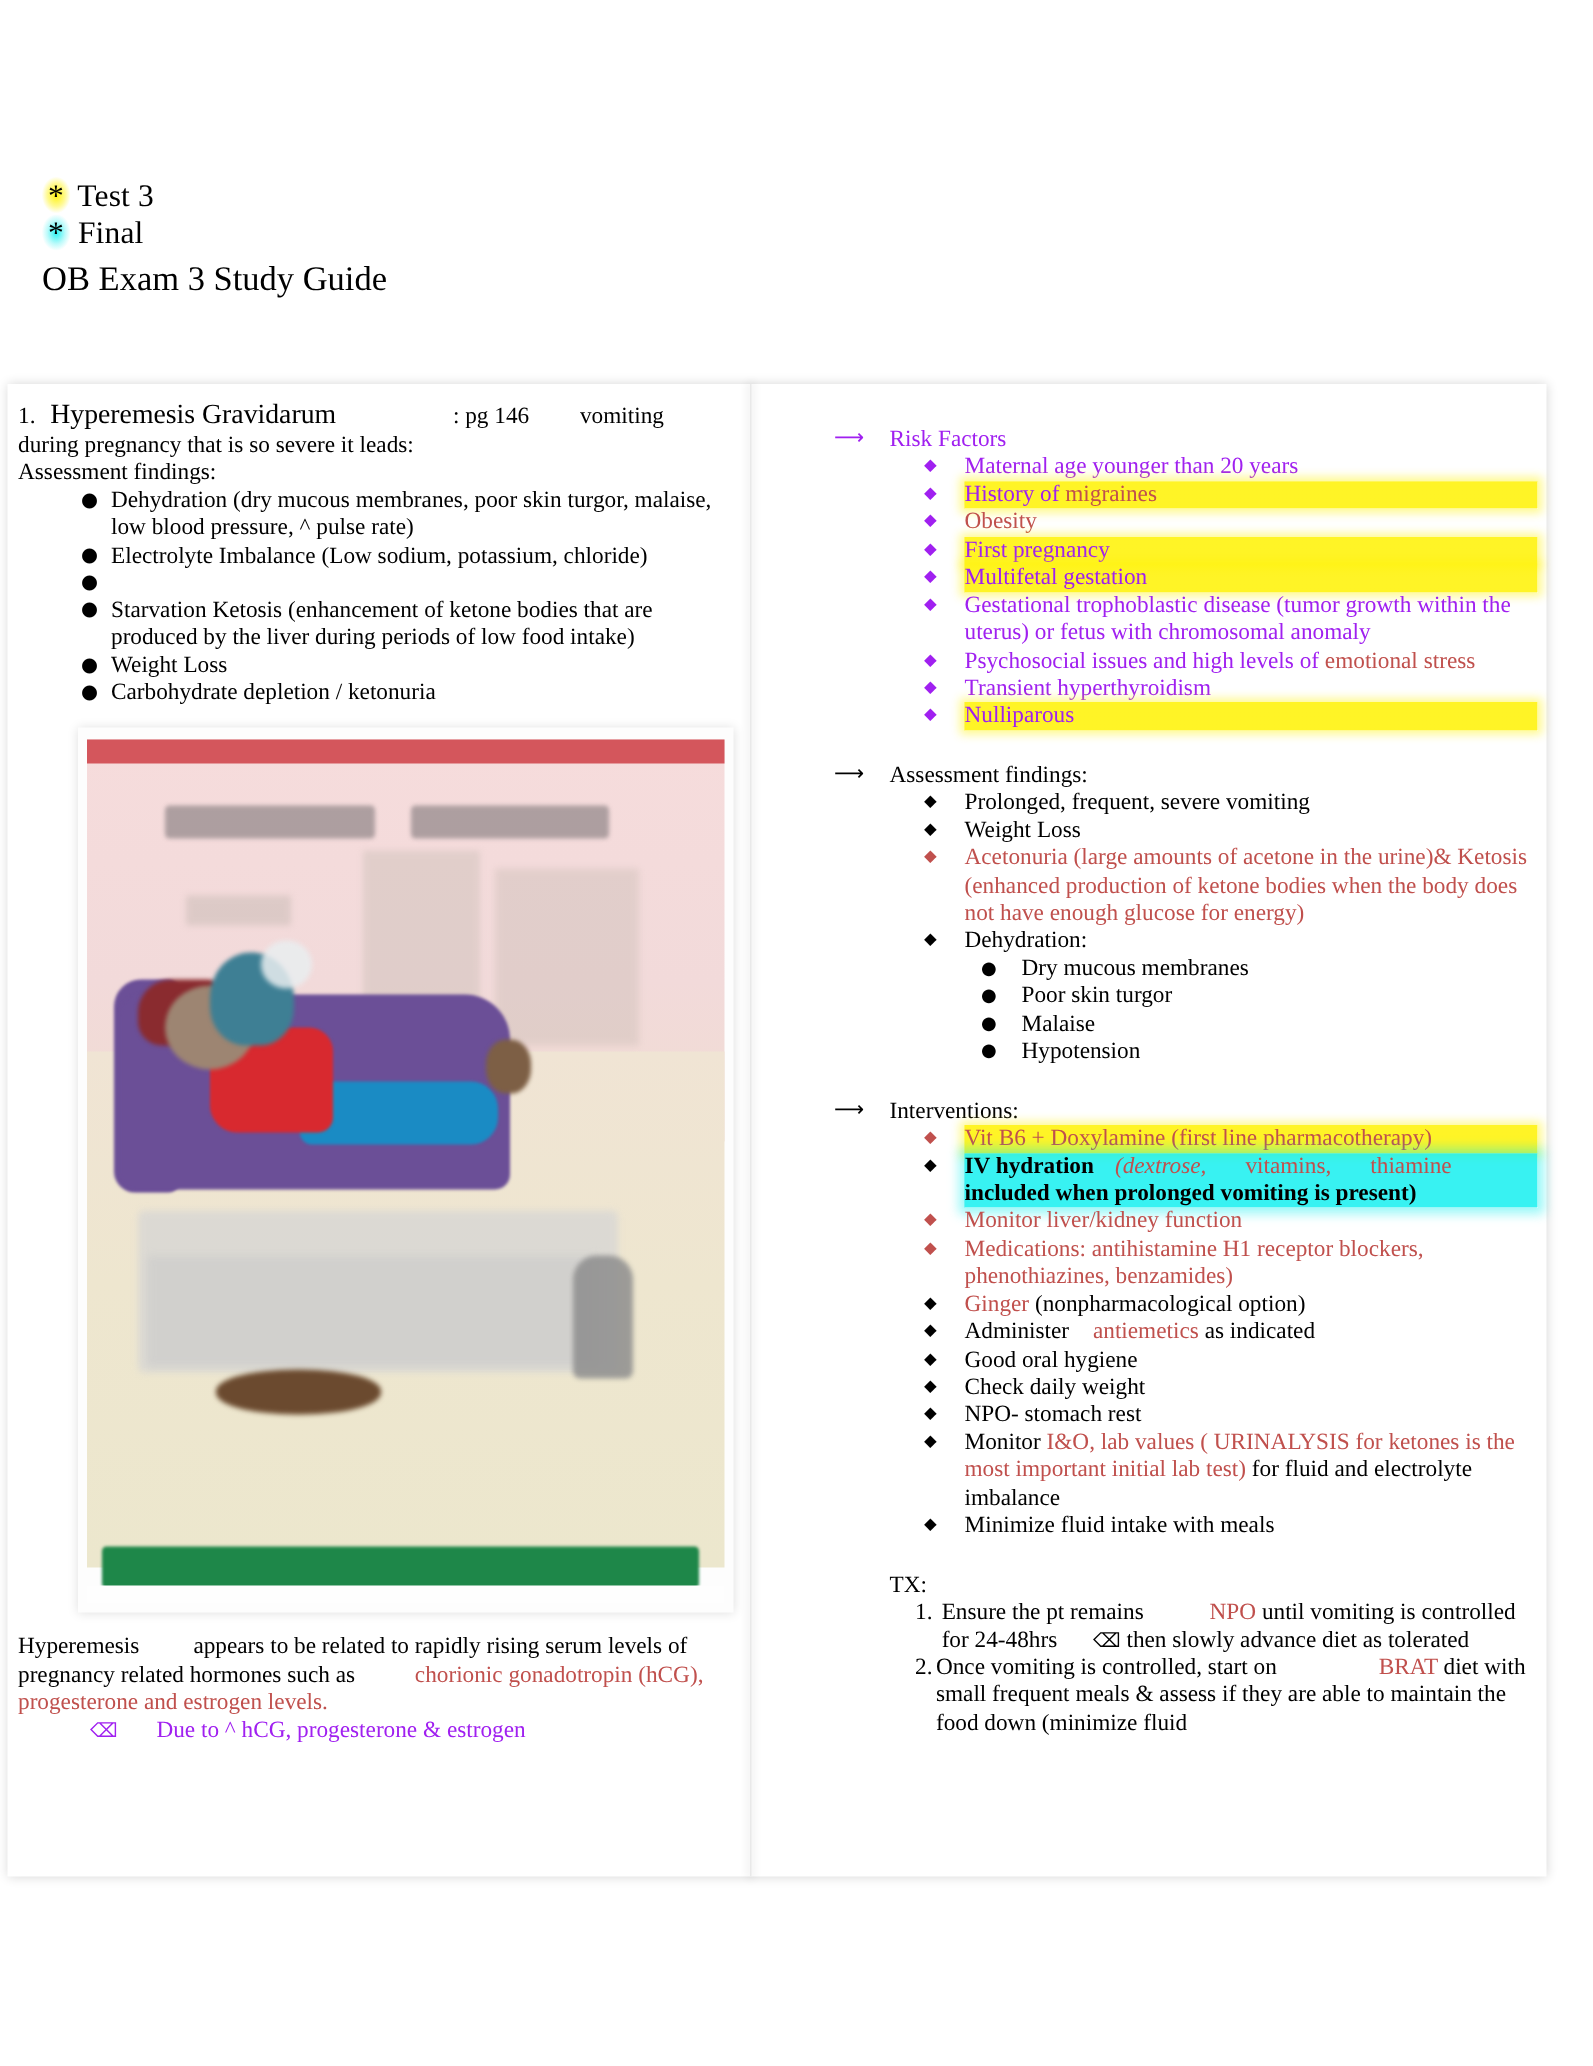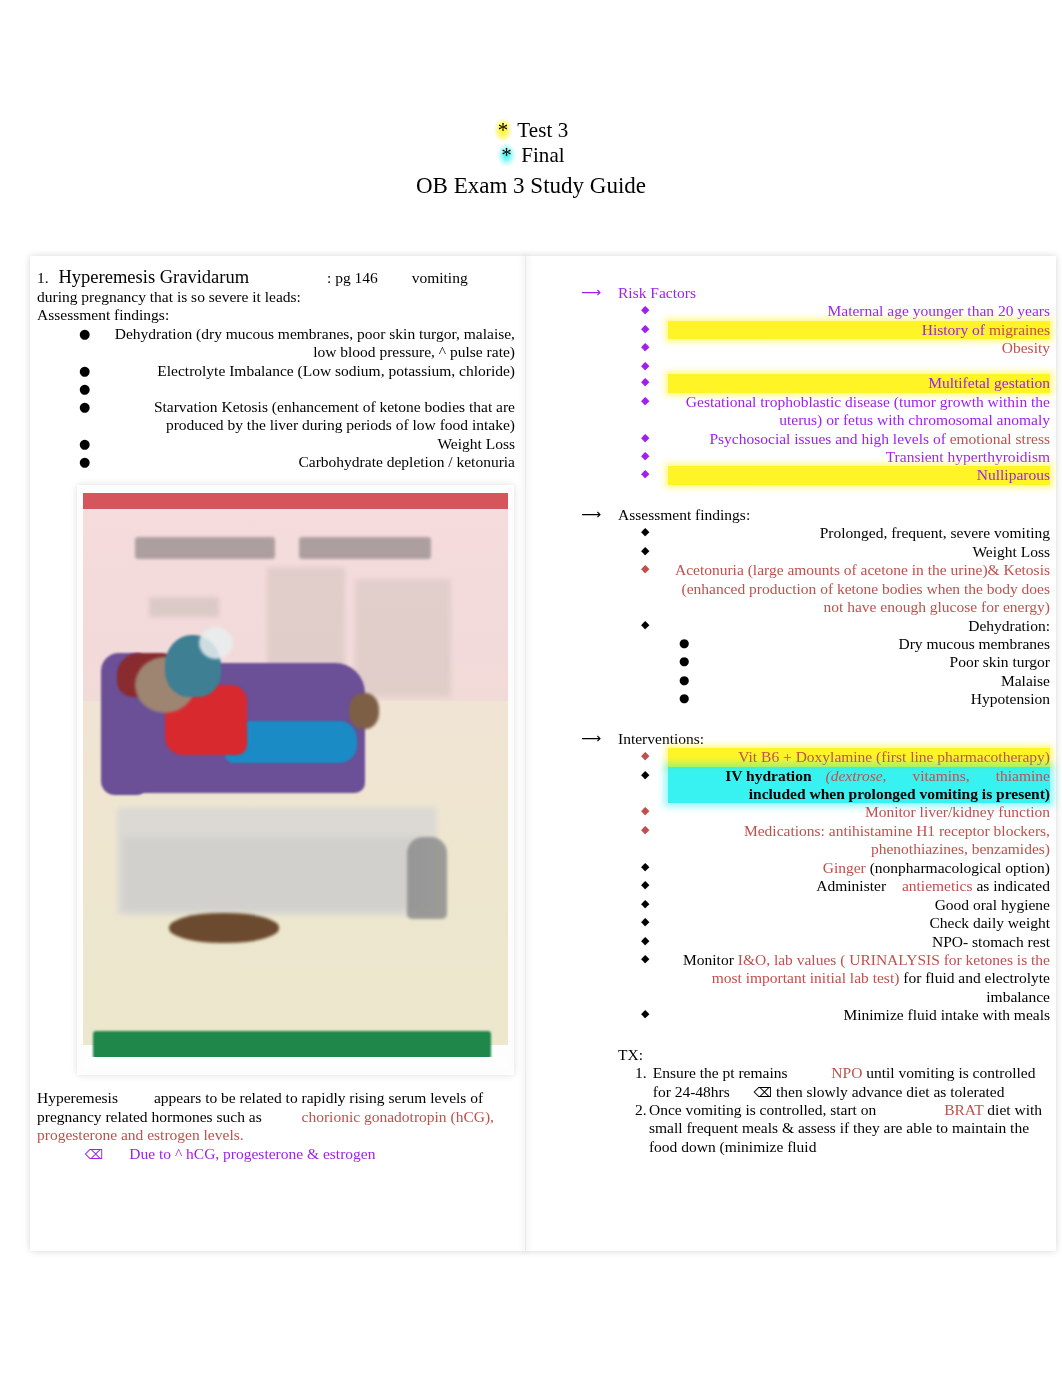--- a/index.html
+++ b/index.html
@@ -12,22 +12,22 @@
     height: 1377px;
     font-family: "Liberation Serif", "DejaVu Serif", serif;
     color: #000000;
     position: relative;
     overflow: hidden;
   }
 
   
   .doc-header {
     padding-top: 118px;
-    text-align: center;
     line-height: 1.18;
+    margin-left: 28px;
   }
   .hdr-line {
     font-size: 21px;
     letter-spacing: 0.1px;
   }
   .hdr-line .star-hl-yellow {
     background: radial-gradient(ellipse at center, rgba(255,242,0,0.95) 0%, rgba(255,245,60,0.55) 45%, rgba(255,255,255,0) 72%);
     padding: 0 4px;
     border-radius: 40%;
   }
@@ -43,21 +43,21 @@
   .hdr-sub {
     font-size: 19px;
     margin-top: 3px;
     line-height: 1.22;
     padding: 0 170px;
   }
 
   
   .page-frame {
     position: absolute;
-    left: 30px;
+    left: 5px;
     top: 256px;
     width: 1026px;
     height: 995px;
     background: #fff;
     box-shadow: 0 0 7px rgba(0,0,0,0.16);
   }
   .col-divider {
     position: absolute;
     left: 495px;
     top: 0;
@@ -101,21 +101,21 @@
   li.row {
     display: flex;
     align-items: flex-start;
     font-size: 15.5px;
     line-height: 1.19;
   }
   li.row .bul {
     flex: 0 0 auto;
     text-align: left;
   }
-  li.row .txt { flex: 1 1 auto; text-align: right; }
+  li.row .txt { flex: 1 1 auto; }
 
   
   .lc-b1 .bul { width: 62px; padding-left: 42px; box-sizing: border-box; font-size: 13px; line-height: 1.35; }
   .lc-b1 .txt { }
 
   
   .rc-arrow { display: flex; align-items: flex-start; font-size: 15.5px; line-height: 1.19; }
   .rc-arrow .bul { width: 55px; padding-left: 18px; box-sizing: border-box; }
   .rc-d1 .bul { width: 105px; padding-left: 78px; box-sizing: border-box; font-size: 11px; line-height: 1.5; }
   .rc-d2 .bul { width: 143px; padding-left: 116px; box-sizing: border-box; font-size: 12px; line-height: 1.35; }
@@ -333,20 +333,21 @@
       <li class="row rc-d1">
         <span class="bul wingding purple">◆</span>
         <span class="txt hl-y"><span class="purple">History of </span><span class="brown">migraines</span></span>
       </li>
       <li class="row rc-d1">
         <span class="bul wingding purple">◆</span>
         <span class="txt brown">Obesity</span>
       </li>
       <li class="row rc-d1">
         <span class="bul wingding purple">◆</span>
+        <span class="txt purple hl-y">First pregnancy</span>
       </li>
       <li class="row rc-d1">
         <span class="bul wingding purple">◆</span>
         <span class="txt purple hl-y">Multifetal gestation</span>
       </li>
       <li class="row rc-d1">
         <span class="bul wingding purple">◆</span>
         <span class="txt purple">Gestational trophoblastic disease (tumor growth within the uterus) or fetus with chromosomal anomaly</span>
       </li>
       <li class="row rc-d1">

